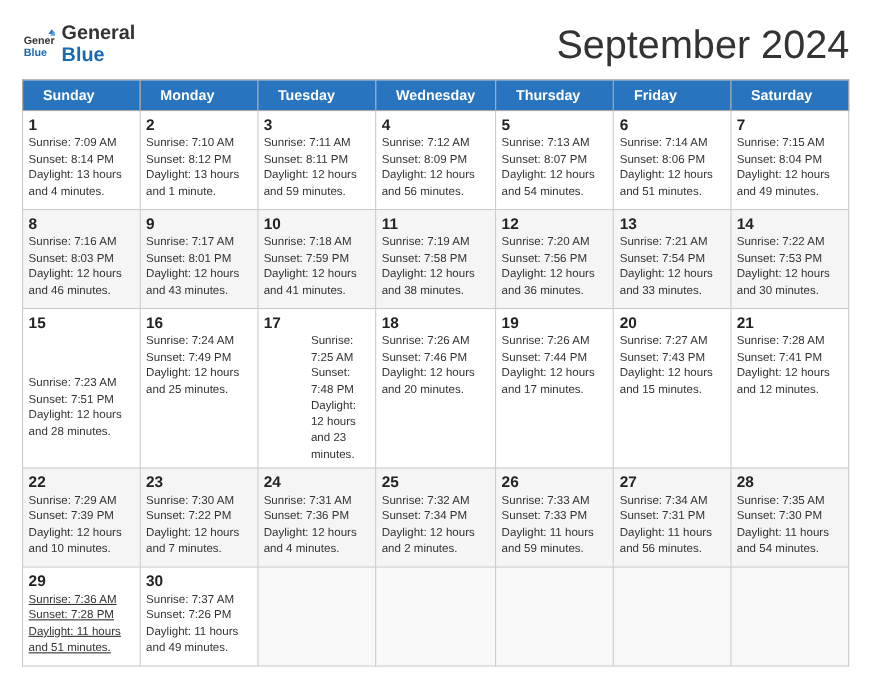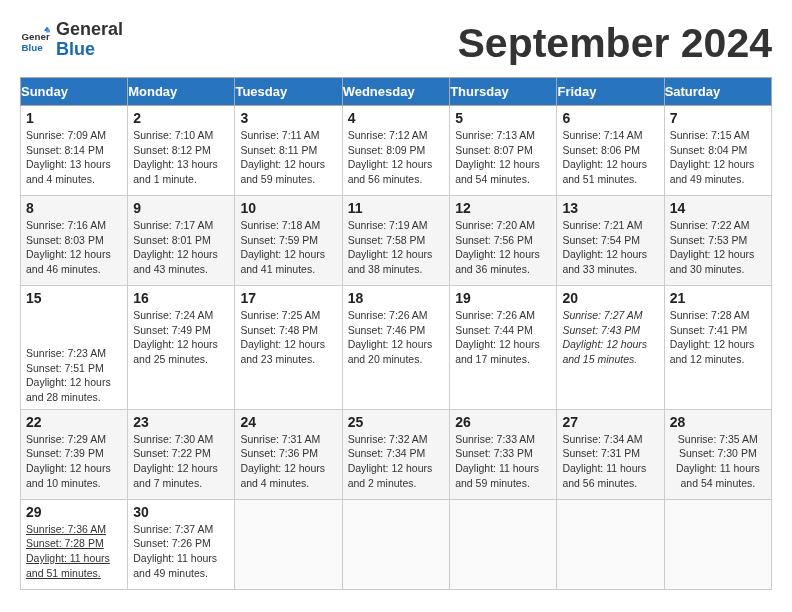--- a/index.html
+++ b/index.html
@@ -28,37 +28,37 @@
       line-height: 1.1;
     }
     .logo-icon {
       width: 30px;
       height: 30px;
     }
     .title-section {
       text-align: right;
     }
     .month-title {
-      font-size: 41px;
-      font-weight: bold;
+      font-size: 36px;
+      font-weight: normal;
       color: #333;
     }
     .location {
       font-size: 15px;
       color: #555;
     }
     table {
       width: 100%;
       border-collapse: collapse;
       font-size: 11px;
     }
     thead tr th {
       background-color: #2874be;
       color: #fff;
-      padding: 6px 0;
+      padding: 6px 18px;
       text-align: left;
       font-size: 13px;
       font-weight: bold;
       border: 1px solid #aaa;
     }
     tbody tr td {
       border: 1px solid #ccc;
       vertical-align: top;
       padding: 4px 5px;
       width: 108px;
@@ -232,42 +232,42 @@
         </td>
         <td>
           <span class="day-num">16</span>
           <div class="day-info" style="white-space: pre-line;">Sunrise: 7:24 AM
 Sunset: 7:49 PM
 Daylight: 12 hours
 and 25 minutes.</div>
         </td>
         <td>
           <span class="day-num">17</span>
-          <div class="day-info" style="white-space: pre-line;">Sunrise: 7:25 AM
+          <div class="day-info" style="white-space: pre-line; margin-left: 43px;">Sunrise: 7:25 AM
 Sunset: 7:48 PM
 Daylight: 12 hours
 and 23 minutes.</div>
         </td>
         <td>
           <span class="day-num">18</span>
           <div class="day-info" style="white-space: pre-line;">Sunrise: 7:26 AM
 Sunset: 7:46 PM
 Daylight: 12 hours
 and 20 minutes.</div>
         </td>
         <td>
           <span class="day-num">19</span>
           <div class="day-info" style="white-space: pre-line;">Sunrise: 7:26 AM
 Sunset: 7:44 PM
 Daylight: 12 hours
 and 17 minutes.</div>
         </td>
         <td>
           <span class="day-num">20</span>
-          <div class="day-info" style="white-space: pre-line; font-style: italic;">Sunrise: 7:27 AM
+          <div class="day-info" style="white-space: pre-line;">Sunrise: 7:27 AM
 Sunset: 7:43 PM
 Daylight: 12 hours
 and 15 minutes.</div>
         </td>
         <td>
           <span class="day-num">21</span>
           <div class="day-info" style="white-space: pre-line;">Sunrise: 7:28 AM
 Sunset: 7:41 PM
 Daylight: 12 hours
 and 12 minutes.</div>
@@ -311,21 +311,21 @@
         </td>
         <td>
           <span class="day-num">27</span>
           <div class="day-info" style="white-space: pre-line;">Sunrise: 7:34 AM
 Sunset: 7:31 PM
 Daylight: 11 hours
 and 56 minutes.</div>
         </td>
         <td>
           <span class="day-num">28</span>
-          <div class="day-info" style="white-space: pre-line; text-align: center;">Sunrise: 7:35 AM
+          <div class="day-info" style="white-space: pre-line;">Sunrise: 7:35 AM
 Sunset: 7:30 PM
 Daylight: 11 hours
 and 54 minutes.</div>
         </td>
       </tr>
       <tr>
         <td>
           <span class="day-num">29</span>
           <div class="day-info" style="white-space: pre-line; text-decoration: underline;">Sunrise: 7:36 AM
 Sunset: 7:28 PM

